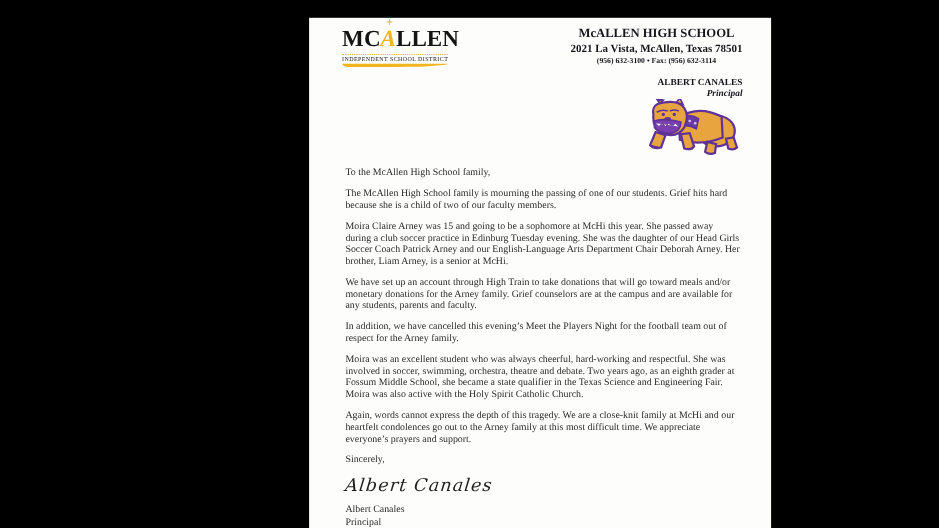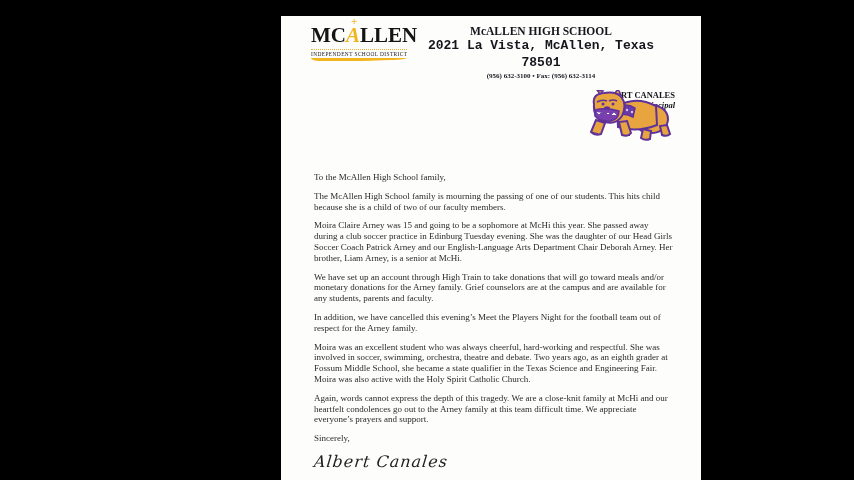--- a/index.html
+++ b/index.html
@@ -13,21 +13,21 @@
   .logo-word{font-family:"Liberation Serif", serif;font-weight:bold;font-size:21px;letter-spacing:0px;
              color:#141414;line-height:1;white-space:nowrap;}
   .logo-a{color:#f2b51d;position:relative;font-style:italic;}
   .logo-plus{position:absolute;top:-7px;left:5px;font-size:11px;font-style:normal;color:#f2b51d;font-weight:bold;}
   .logo-district{margin-top:3px;border-top:1px dotted #e6b32a;padding-top:1px;
                  font-family:"Liberation Serif", serif;font-size:5.4px;letter-spacing:.4px;color:#222;white-space:nowrap;}
   .logo-swoosh{margin-top:1px;height:3px;background:#f2b51d;border-radius:0 0 60% 8px / 0 0 100% 100%;}
 
   .sch{ text-align:center;color:#15151c;}
   .sch-name{font-weight:bold;font-size:11.5px;line-height:1.15;}
-  .sch-addr{font-weight:bold;font-size:13px;line-height:1.3;font-family:Liberation Mono, monospace;}
+  .sch-addr{font-weight:bold;font-size:10px;line-height:1.3;}
   .sch-phone{font-weight:bold;font-size:7px;line-height:1.3;}
   .sch-principal{font-weight:bold;font-size:8.5px;margin-top:9px;text-align:right;}
   .sch-ptitle{font-weight:bold;font-style:italic;font-size:8.5px;text-align:right;}
 
   
   .mascot{position:absolute;top:74px;right:26px;width:88px;height:52px;}
 
   
   .letter{padding:0 27px 0 33px;margin-top:62px;font-size:9px;line-height:1.2;}
   .letter p{margin:0 0 8px 0;}
@@ -100,26 +100,26 @@
         <path d="M10 84 l6 2 M16 86 l6 1" stroke="#5f3299" stroke-width="2" fill="none"></path>
         <path d="M72 90 l6 1 M80 91 l6 0" stroke="#5f3299" stroke-width="2" fill="none"></path>
       </svg>
     </div>
 
     <div class="letter">
       <p class="salutation">To the McAllen High School family,</p>
 
       <div>
 
-      <p class="para">The McAllen High School family is mourning the passing of one of our students. This hits child because she is a child of two of our faculty members.</p>
+      <p class="para">The McAllen High School family is mourning the passing of one of our students. Grief hits hard because she is a child of two of our faculty members.</p>
           <p class="para">Moira Claire Arney was 15 and going to be a sophomore at McHi this year. She passed away during a club soccer practice in Edinburg Tuesday evening. She was the daughter of our Head Girls Soccer Coach Patrick Arney and our English-Language Arts Department Chair Deborah Arney.  Her brother, Liam Arney, is a senior at McHi.</p>
           <p class="para">We have set up an account through High Train to take donations that will go toward meals and/or monetary donations for the Arney family. Grief counselors are at the campus and are available for any students, parents and faculty.</p>
           <p class="para"> In addition, we have cancelled this evening’s Meet the Players Night for the football team out of respect for the Arney family.</p>
           <p class="para">Moira was an excellent student who was always cheerful, hard-working and respectful. She was involved in soccer, swimming, orchestra, theatre and debate. Two years ago, as an eighth grader at Fossum Middle School, she became a state qualifier in the Texas Science and Engineering Fair. Moira was also active with the Holy Spirit Catholic Church.</p>
-          <p class="para">Again, words cannot express the depth of this tragedy. We are a close-knit family at McHi and our heartfelt condolences go out to the Arney family at this team difficult time. We appreciate everyone’s prayers and support.</p>
+          <p class="para">Again, words cannot express the depth of this tragedy. We are a close-knit family at McHi and our heartfelt condolences go out to the Arney family at this most difficult time. We appreciate everyone’s prayers and support.</p>
         </div>
 
 
       <p class="closing">Sincerely,</p>
 
       <div class="sig-script">Albert Canales</div>
 
       <div class="sig-block">
         <div>Albert Canales</div>
         <div>Principal</div>

